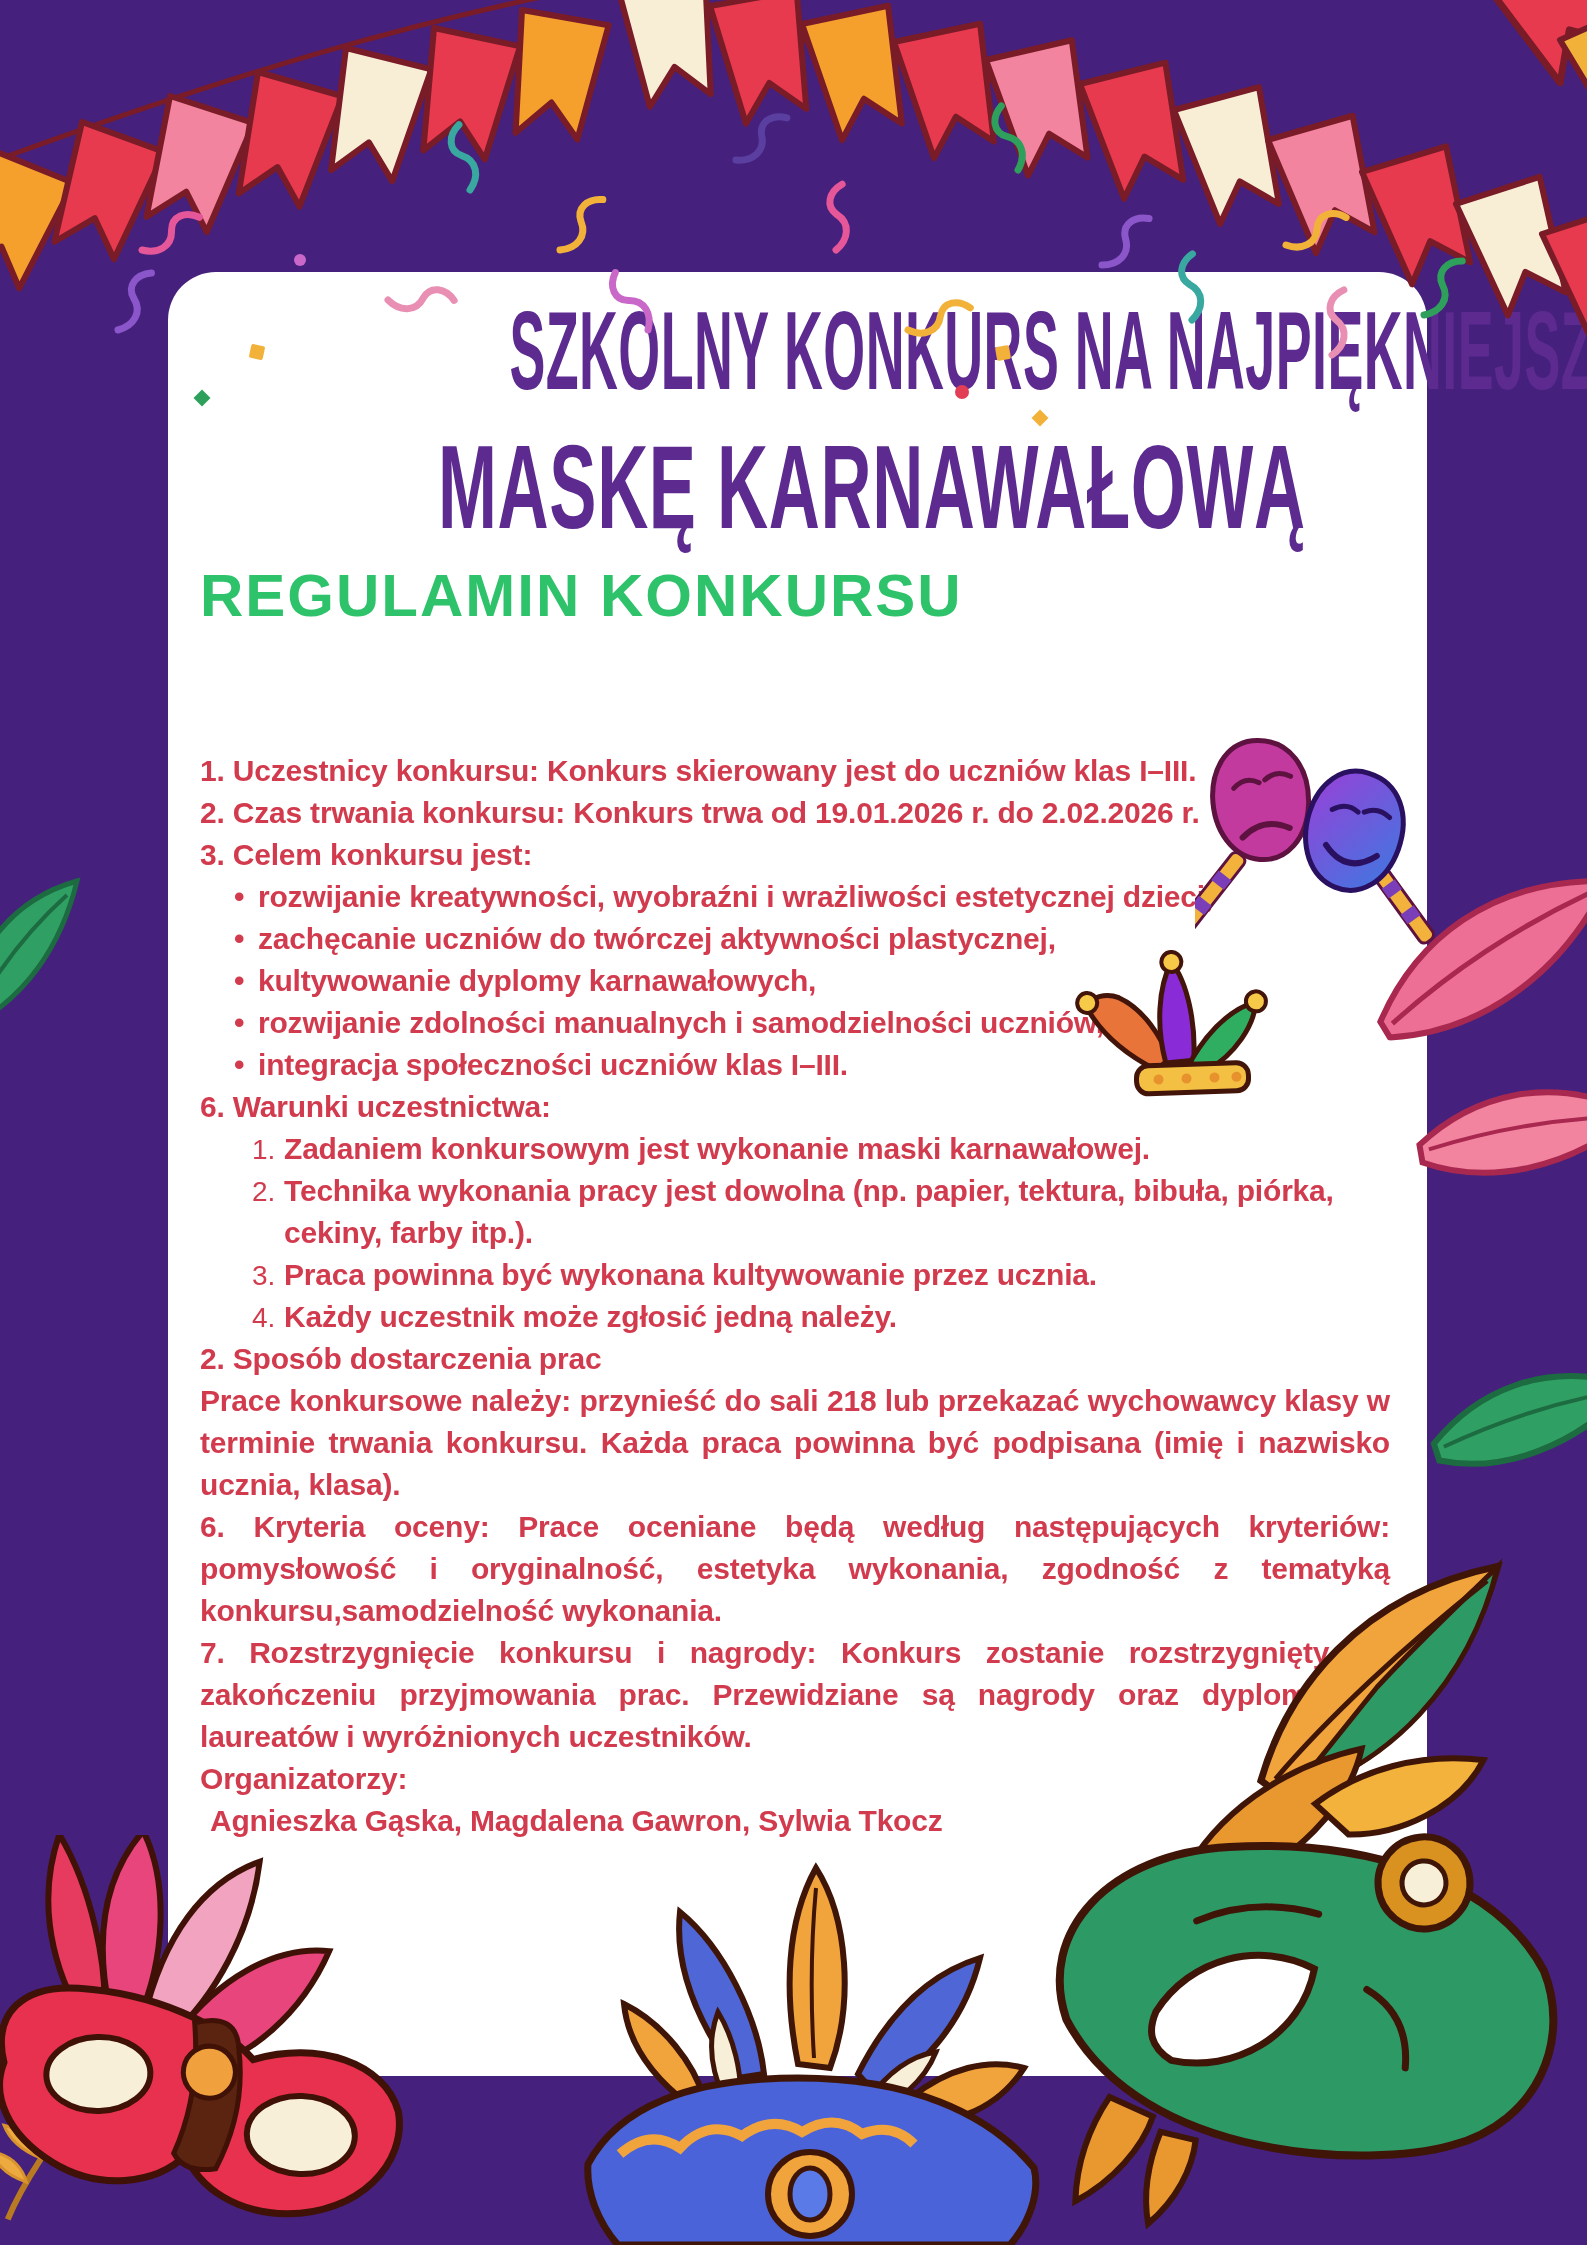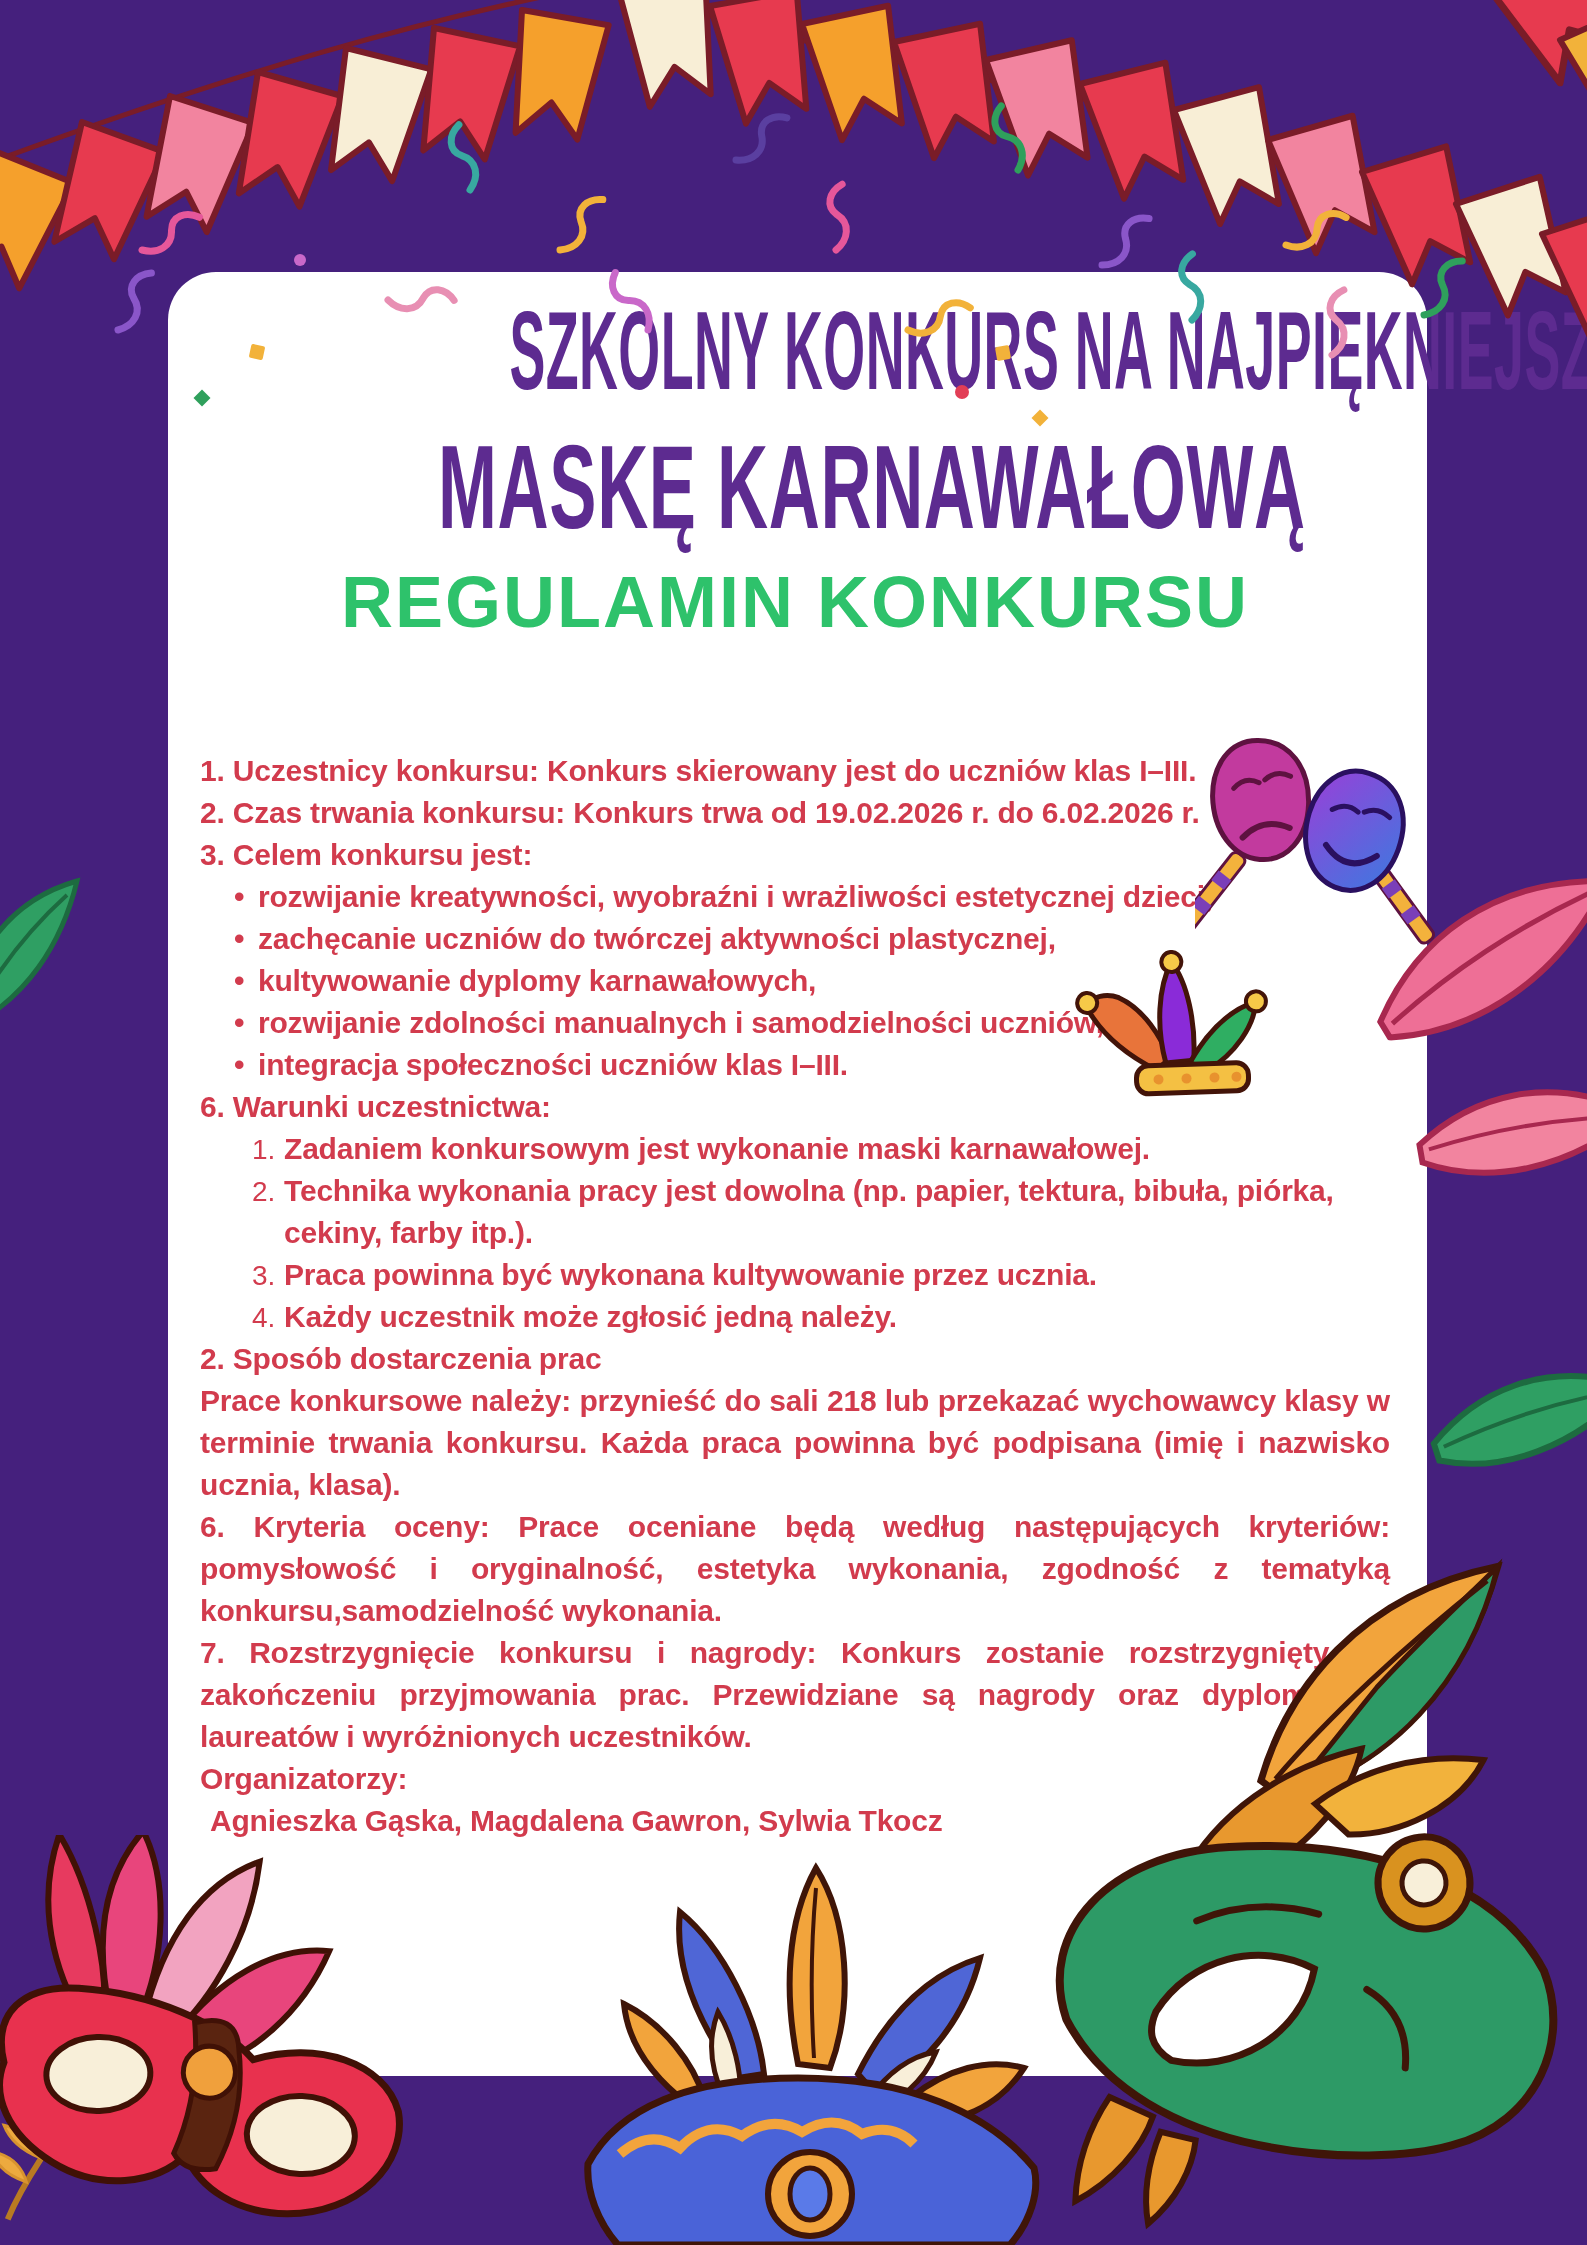--- a/index.html
+++ b/index.html
@@ -14,22 +14,22 @@
   }
   .content{position:absolute;left:200px;top:0;width:1190px;height:100%;}
   .title{
     position:absolute;width:100%;text-align:center;white-space:nowrap;
     font-weight:bold;color:#5d2b90;line-height:1;
     transform-origin:50% 50%;
   }
   .title1{top:295px;font-size:112px;transform:scaleX(0.48);letter-spacing:1px;}
   .title2{top:428px;font-size:118px;transform:scaleX(0.60);letter-spacing:1px;}
   .subtitle{
-    position:absolute;top:566px;width:100%;text-align:center;white-space:nowrap;
-    font-weight:800;font-size:72px;letter-spacing:2px;color:#2ec26b;line-height:1;
+    position:absolute;top:566px;width:100%;text-align:left;white-space:nowrap;
+    font-weight:800;font-size:60px;letter-spacing:2px;color:#2ec26b;line-height:1;
   }
   .rules{
     position:absolute;top:750px;left:0;width:100%;
     color:#d23b4d;font-weight:bold;font-size:30px;line-height:42px;letter-spacing:-0.2px;
   }
   .rules p{margin:0;}
   .rules .just{text-align:justify;}
   ul.goals,ol.sub{margin:0;padding:0;list-style:none;}
   ul.goals li{position:relative;padding-left:58px;}
   ul.goals li::before{content:"•";position:absolute;left:34px;top:0;}
@@ -49,21 +49,21 @@
 
   <div class="card"></div>
 
   <div class="content">
     <div class="title title1">SZKOLNY KONKURS NA NAJPIĘKNIEJSZĄ</div>
     <div class="title title2">MASKĘ KARNAWAŁOWĄ</div>
     <div class="subtitle">REGULAMIN KONKURSU</div>
 
     <div class="rules">
       <p>1. Uczestnicy konkursu: Konkurs skierowany jest do uczniów klas I–III.</p>
-      <p>2. Czas trwania konkursu: Konkurs trwa od 19.02.2026 r. do 6.02.2026 r.</p>
+      <p>2. Czas trwania konkursu: Konkurs trwa od 19.01.2026 r. do 2.02.2026 r.</p>
       <p>3. Celem konkursu jest:</p>
       <ul class="goals">
         <li>rozwijanie kreatywności, wyobraźni i wrażliwości estetycznej dzieci,</li>
         <li>zachęcanie uczniów do twórczej aktywności plastycznej,</li>
         <li>kultywowanie dyplomy karnawałowych,</li>
         <li>rozwijanie zdolności manualnych i samodzielności uczniów,</li>
         <li>integracja społeczności uczniów klas I–III.</li>
       </ul>
       <p>6. Warunki uczestnictwa:</p>
       <ol class="sub">

